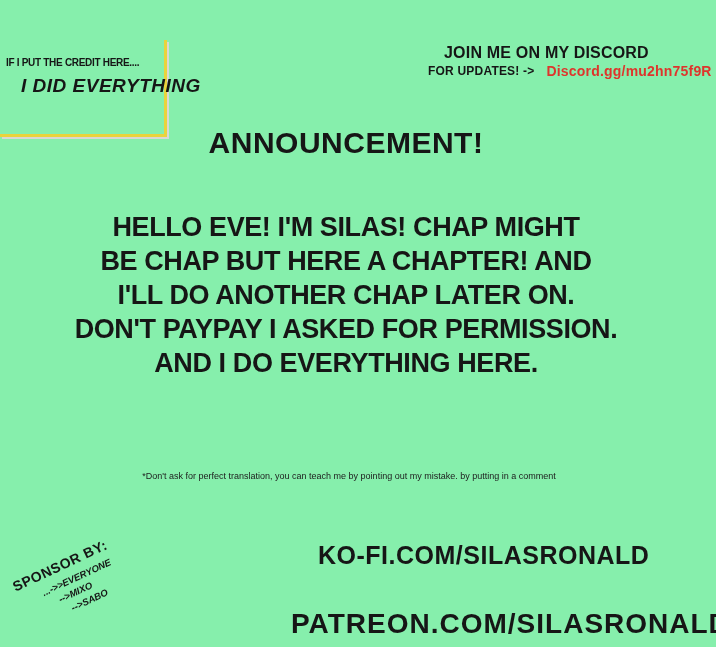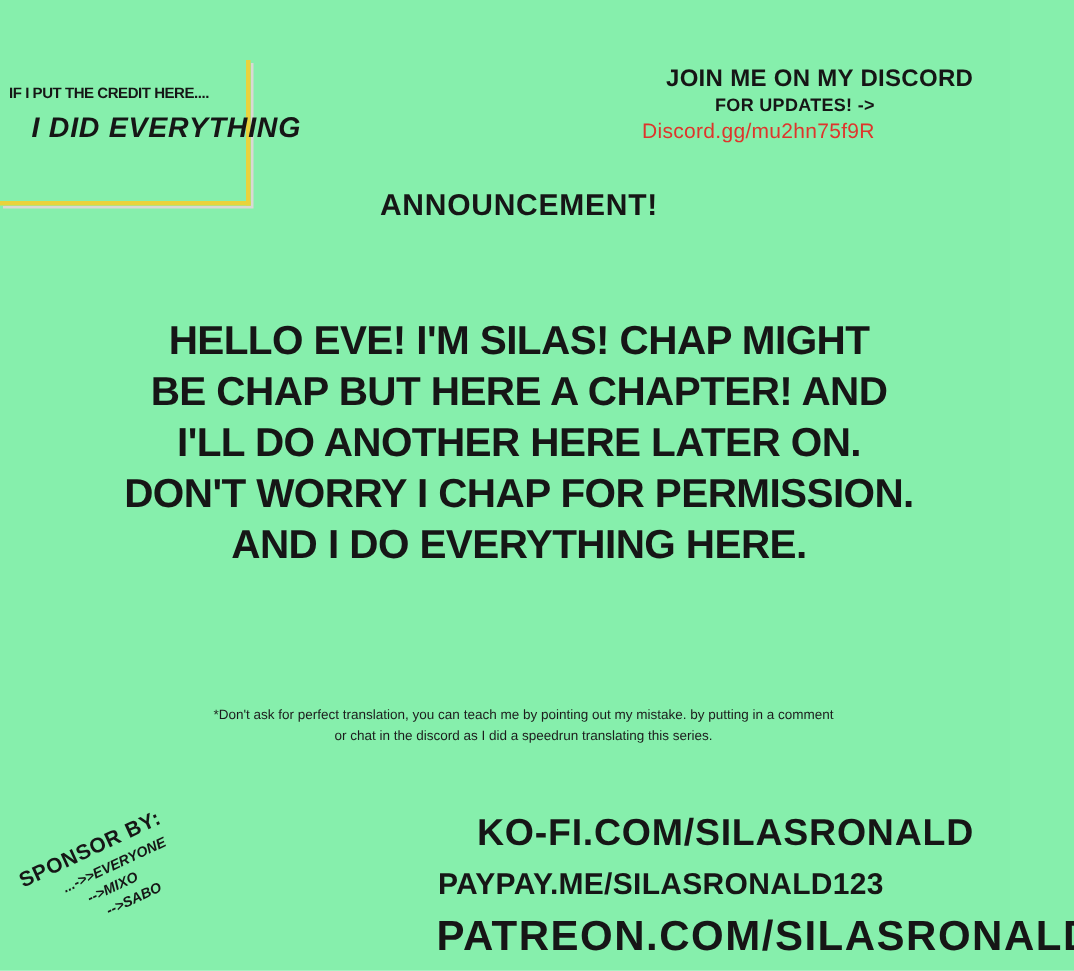--- a/index.html
+++ b/index.html
@@ -16,28 +16,28 @@
   .credit-frame {
     position: absolute; left: 0; top: 40px; width: 164px; height: 94px;
     border-right: 3px solid #e9d33c; border-bottom: 3px solid #e9d33c;
     box-shadow: 2px 2px 0 #d9d8d4;
   }
   .credit-line1 { left: 6px; top: 57px; font-size: 10px; font-weight: bold; letter-spacing: -0.3px; }
   .credit-line2 { left: 21px; top: 75px; font-size: 19px; font-weight: bold; font-style: italic; letter-spacing: 0.5px; }
 
   
   .discord-line1 { left: 444px; top: 44px; font-size: 16px; font-weight: bold; letter-spacing: 0.2px; }
-  .discord-line2 { left: 428px; top: 63px; display: flex; align-items: flex-end; gap: 2px; flex-direction: column; }
+  .discord-line2 { left: 428px; top: 63px; display: flex; align-items: center; gap: 12px; }
   .updates { font-size: 12px; font-weight: bold; letter-spacing: 0.2px; }
-  .dlink { font-size: 14px; font-weight: normal; color: #de352c; letter-spacing: 0.2px; }
+  .dlink { font-size: 14px; font-weight: bold; color: #de352c; letter-spacing: 0.2px; }
 
   
   .announce-title {
     left: 0; top: 126px; width: 692px; text-align: center;
-    font-size: 20px; font-weight: bold; letter-spacing: 0.5px;
+    font-size: 30px; font-weight: bold; letter-spacing: 0.5px;
   }
   .announce-body {
     left: 0; top: 210px; width: 692px; text-align: center;
     font-size: 27px; font-weight: bold; line-height: 34px; letter-spacing: -0.4px;
   }
 
   
   .footnote {
     left: 0; top: 469px; width: 698px; text-align: center;
     font-size: 9px; line-height: 14px; letter-spacing: 0; color: #1c1c1c;
@@ -70,36 +70,34 @@
   <div class="abs discord-line1">JOIN ME ON MY DISCORD</div>
   <div class="abs discord-line2">
     <span class="updates">FOR UPDATES! -&gt;</span>
     <span class="dlink">Discord.gg/mu2hn75f9R</span>
   </div>
 
   <div class="abs announce-title">ANNOUNCEMENT!</div>
   <div class="abs announce-body">
     <div>HELLO EVE! I'M SILAS! CHAP MIGHT</div>
     <div>BE CHAP BUT HERE A CHAPTER! AND</div>
-    <div>I'LL DO ANOTHER HERE LATER ON.</div>
-    <div>DON'T WORRY I CHAP FOR PERMISSION.</div>
+    <div>I'LL DO ANOTHER CHAP LATER ON.</div>
+    <div>DON'T PAYPAY I ASKED FOR PERMISSION.</div>
     <div>AND I DO EVERYTHING HERE.</div>
   </div>
 
   <div class="abs footnote">
     <div>*Don't ask for perfect translation, you can teach me by pointing out my mistake. by putting in a comment</div>
-    <div>or chat in the discord as I did a speedrun translating this series.</div>
   </div>
 
   <div class="sponsor">
     <div class="sponsor-title">SPONSOR BY:</div>
     <div class="sponsor-items">
       <div class="sponsor-item-1">...-&gt;&gt;EVERYONE</div>
       <div class="sponsor-item-2">--&gt;MIXO</div>
       <div class="sponsor-item-3">--&gt;SABO</div>
     </div>
   </div>
 
   <div class="abs kofi">KO-FI.COM/SILASRONALD</div>
-  <div class="abs paypay">PAYPAY.ME/SILASRONALD123</div>
   <div class="abs patreon">PATREON.COM/SILASRONALD</div>
 
 </div>
 
 </body></html>

